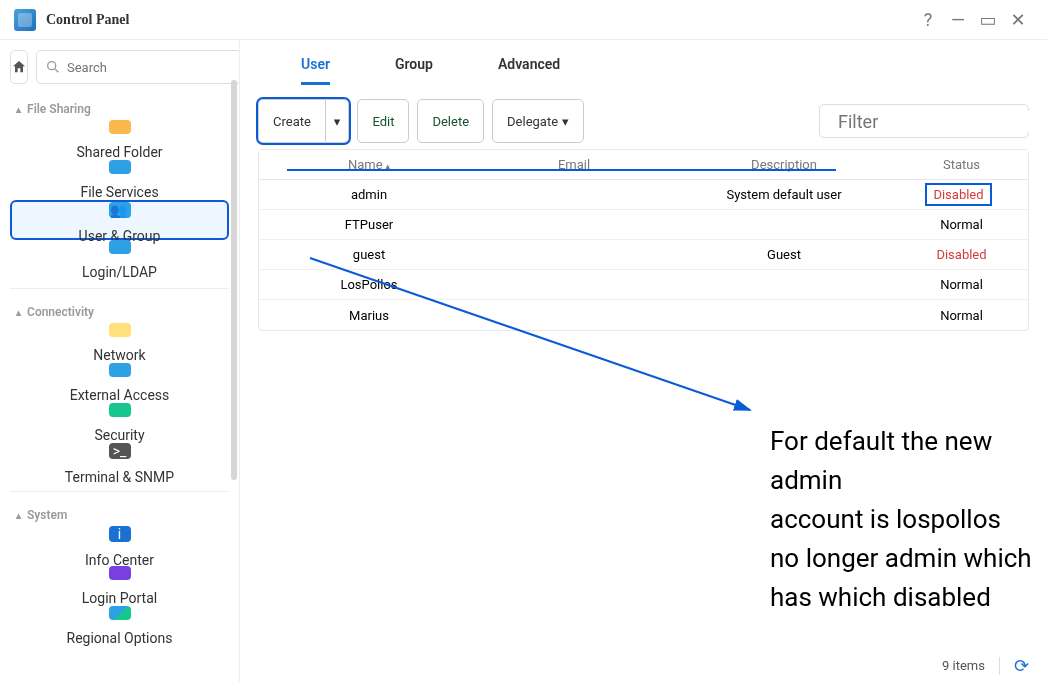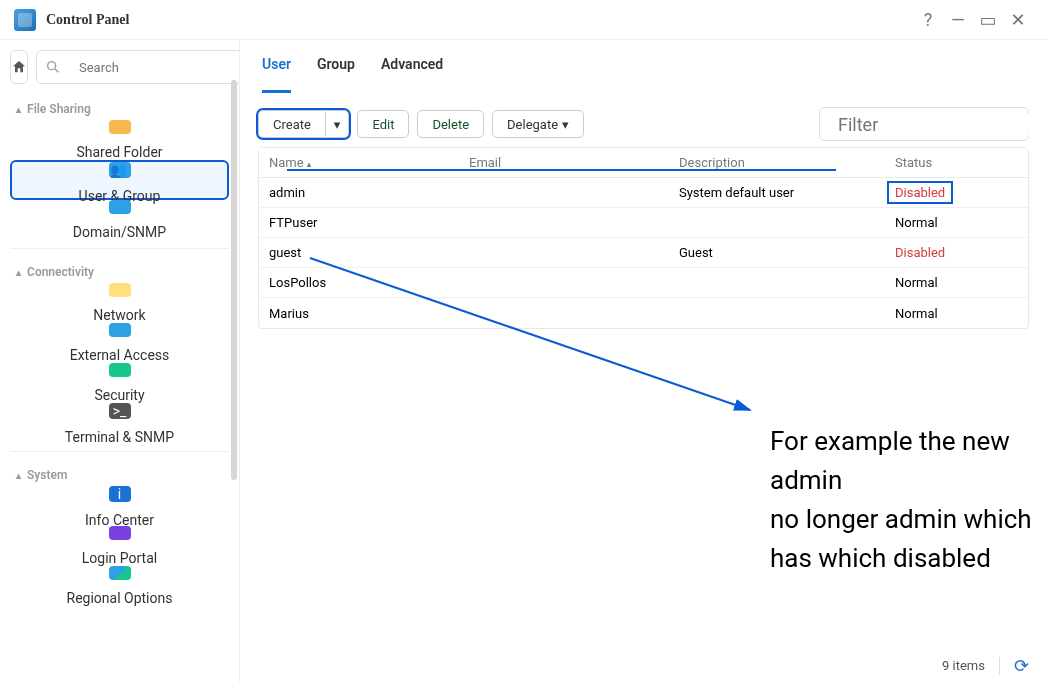--- a/index.html
+++ b/index.html
@@ -13,54 +13,54 @@
   .titlebar .spacer { flex: 1; }
   .titlebar .winbtn { width: 30px; text-align: center; color: #777; font-size: 18px; cursor: pointer; }
 
   .main { display: flex; height: calc(100% - 40px); }
 
   
   .sidebar { width: 240px; border-right: 1px solid #eee; padding: 10px 10px 0 10px; overflow-y: auto; position: relative; }
   .sidebar-scrollbar { position:absolute; right:2px; top:40px; width:6px; height:400px; background:#d6d6d6; border-radius:3px;}
   .home-search { display:flex; gap:8px; margin-bottom:10px;}
   .home-btn { width:34px;height:34px;border:1px solid #ddd;border-radius:5px;display:flex;align-items:center;justify-content:center;}
-  .search-box { flex:1;height:34px;border:1px solid #ddd;border-radius:5px;display:flex;align-items:center;padding:0 8px;gap:18px;color:#999;}
+  .search-box { flex:1;height:34px;border:1px solid #ddd;border-radius:5px;display:flex;align-items:center;padding:0 8px;gap:6px;color:#999;}
   .search-box input{border:none;outline:none;flex:1;font-size:13px;color:#333;}
   .section-hdr{display:flex;align-items:center;gap:6px;color:#9a9a9a;font-size:12px;font-weight:600;padding:8px 6px 4px;}
   .chev{font-size:10px;}
   .nav-item{display:flex;align-items:center;gap:10px;height:40px;padding:0 8px;border-radius:6px;cursor:pointer;font-size:14px;color:#333;flex-direction:column;}
   .nav-item .icon{width:22px;height:22px;border-radius:4px;display:flex;align-items:center;justify-content:center;font-size:14px;}
   .nav-item.selected{border:2px solid #0b5bd6;background:#eef6ff;}
   .divider{height:1px;background:#eee;margin:8px 0;}
 
   
   .ic-folder{background:#f8b84e;} .ic-files{background:#2ea0e6;} .ic-user{background:#2ea0e6;color:#fff;}
   .ic-domain{background:#2ea0e6;} .ic-ext{background:#2ea0e6;} .ic-net{background:#ffe07a;}
   .ic-sec{background:#17c68f;} .ic-term{background:#555;color:#fff;font-size:10px;}
   .ic-info{background:#1972d2;color:#fff;} .ic-login{background:#7a3fe0;color:#fff;}
   .ic-region{background:linear-gradient(135deg,#2ea0e6 50%,#17c68f 50%);}
 
   
   .content{flex:1;padding:10px 18px 0 18px;display:flex;flex-direction:column;position:relative;}
   .tabs{display:flex;gap:26px;padding:6px 4px 0;}
-  .tab{font-size:14px;font-weight:600;color:#333;padding-bottom:18px;cursor:pointer;}
+  .tab{font-size:14px;font-weight:600;color:#333;padding-bottom:10px;cursor:pointer;margin-left:39px;}
   .tab.active{color:#1972d2;border-bottom:3px solid #1972d2;}
   .toolbar{display:flex;gap:8px;margin:14px 0 6px;align-items:center;}
-  .btn{height:28px;padding:0 14px;border:1px solid #ccc;border-radius:5px;background:#fff;font-size:13px;color:#333;display:flex;align-items:center;gap:4px;cursor:pointer;text-align:center;}
+  .btn{height:44px;padding:0 14px;border:1px solid #ccc;border-radius:5px;background:#fff;font-size:13px;color:#333;display:flex;align-items:center;gap:4px;cursor:pointer;text-align:center;}
   .btn.disabled{color:#14532d;cursor:default;}
   .btn-group{display:flex;}
   .btn-group .btn:first-child{border-top-right-radius:0;border-bottom-right-radius:0;}
   .btn-group .btn.caret{border-top-left-radius:0;border-bottom-left-radius:0;border-left:0;padding:0 8px;}
   .btn-group.highlight{outline:2px solid #0b5bd6;outline-offset:0;border-radius:5px;}
   .toolbar .spacer{flex:1;}
   .filter-box{height:34px;border:1px solid #ddd;border-radius:5px;display:flex;align-items:center;padding:0 10px;gap:8px;color:#999;width:210px;}
   .filter-box input{border:none;outline:none;flex:1;font-size:18px;}
 
   
-  .table{border:1px solid #e8e8e8;border-radius:4px;flex:0 0 auto;}
+  .table{border:1px solid #e8e8e8;border-radius:4px;flex:0 0 auto;text-align:center;}
   .thead,.trow{display:flex;align-items:center;height:30px;font-size:13px;}
   .thead{color:#777;background:#fff;border-bottom:1px solid #e8e8e8;}
   .trow{border-bottom:1px solid #f0f0f0;}
   .trow:last-child{border-bottom:none;}
   .col-name{width:210px;padding-left:10px;}
   .col-email{width:210px;}
   .col-desc{width:210px;}
   .col-status{flex:1;padding-left:6px;}
   .sort-caret{font-size:9px;margin-left:3px;}
   .status-disabled{color:#d23c3c;}
@@ -109,27 +109,31 @@
     </div>
 
     <div class="section-hdr">
         <span class="chev">▴</span>
         <span>File Sharing</span>
       </div>
     <div class="nav-item">
         <div class="icon ic-folder"></div>
         <span>Shared Folder</span>
       </div>
+    <div class="nav-item">
+        <div class="icon ic-files"></div>
+        <span>File Services</span>
+      </div>
     <div class="nav-item selected">
         <div class="icon ic-user">👥</div>
         <span>User &amp; Group</span>
       </div>
     <div class="nav-item">
         <div class="icon ic-domain"></div>
-        <span>Domain/SNMP</span>
+        <span>Login/LDAP</span>
       </div>
 
     <div class="divider"></div>
     <div class="section-hdr">
         <span class="chev">▴</span>
         <span>Connectivity</span>
       </div>
     <div class="nav-item">
         <div class="icon ic-net"></div>
         <span>Network</span>
@@ -241,21 +245,22 @@
     <svg class="anno" width="800" height="640">
       <defs>
           <marker id="ah" markerWidth="10" markerHeight="10" refX="8" refY="3" orient="auto">
             <path d="M0,0 L0,6 L9,3 z" fill="#0b5bd6"></path>
           </marker>
         </defs>
       <line x1="47" y1="130" x2="596" y2="130" stroke="#0b5bd6" stroke-width="2"></line>
       <line x1="70" y1="218" x2="510" y2="370" stroke="#0b5bd6" stroke-width="2" marker-end="url(#ah)"></line>
     </svg>
     <div class="anno-text">
-      <div>For example the new admin</div>
+      <div>For default the new admin</div>
+      <div>account is lospollos</div>
       <div>no longer admin which</div>
       <div>has which disabled</div>
     </div>
 
     <div class="footer">
       <span>9 items</span>
       <div class="vline"></div>
       <span class="refresh">⟳</span>
     </div>
   </div>

